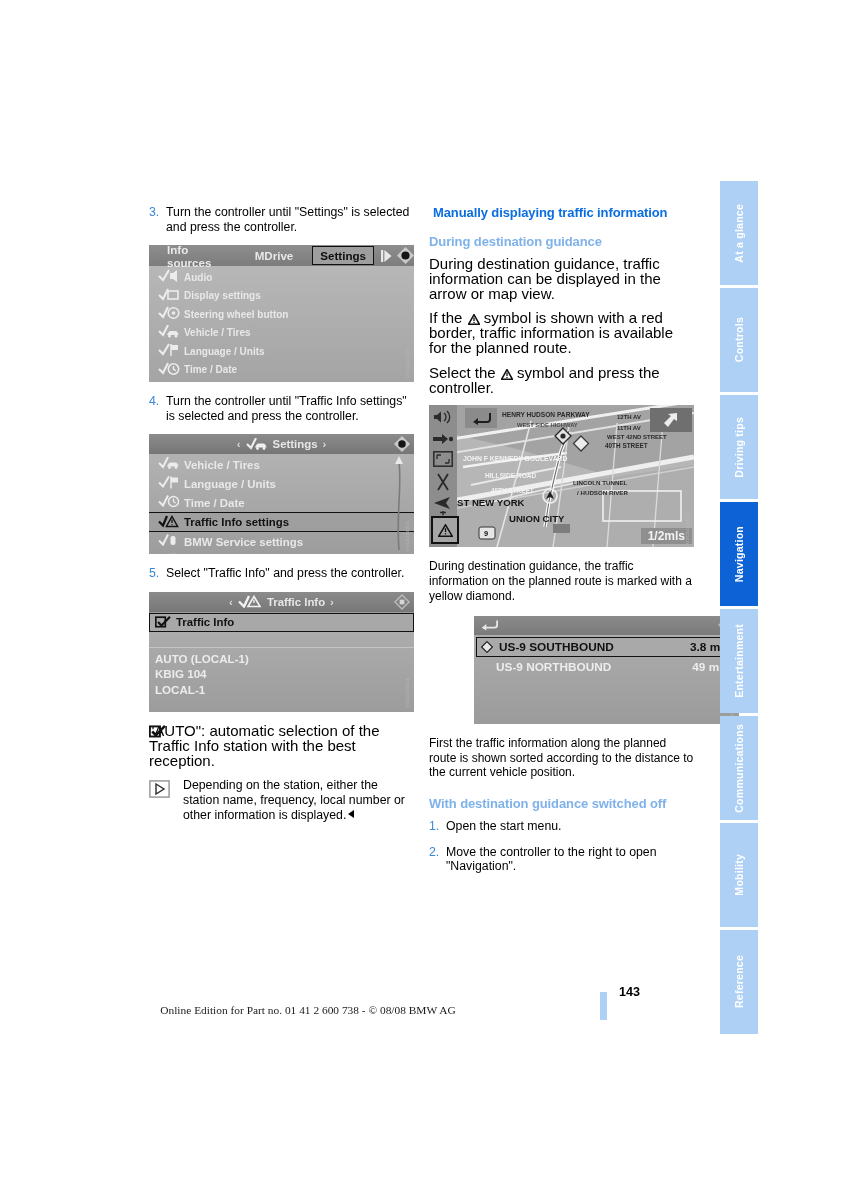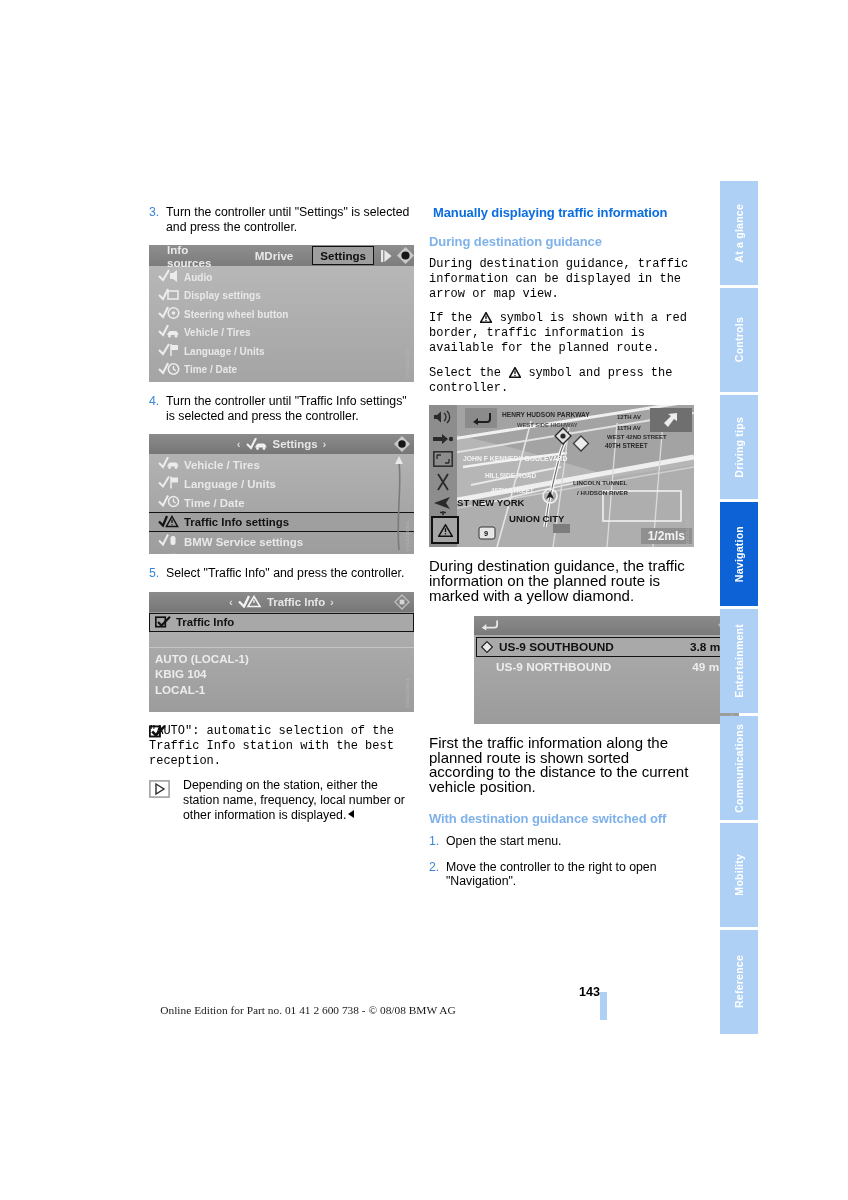--- a/index.html
+++ b/index.html
@@ -15,30 +15,30 @@
 
   
   .col{position:absolute;top:205px;width:265px;}
   .col-left{left:149px;}
   .col-right{left:429px;}
 
   
   .step{display:flex;margin-bottom:11px;font-size:12.3px;line-height:14.6px;color:#000;}
   .step .num{color:#3b86d6;width:17px;flex:none;font-size:12.3px;}
   .step .txt{flex:1;}
-  p.body{margin:0 0 10px 0;font-size:12px;line-height:14.8px;color:#000;font-family:Liberation Mono, monospace;}
+  p.body{margin:0 0 10px 0;font-size:15px;line-height:14.8px;color:#000;}
   h2.section{
     margin:0 0 14px 4px;font-size:13px;line-height:15px;color:#0b6ee0;font-weight:bold;
     letter-spacing:-0.1px;
   }
   h3.sub{
     margin:0 0 8px 0;font-size:13px;line-height:15px;color:#7fb2ea;font-weight:bold;
     letter-spacing:-0.1px;
   }
-  .cap{margin:8px 0 12px 0;font-size:15px;line-height:14.8px;color:#000;}
+  .cap{margin:8px 0 12px 0;font-size:12px;line-height:14.8px;color:#000;}
   .note{font-size:12.3px;line-height:14.8px;color:#000;margin:0 0 10px 0;}
   .hang{padding-left:32px;position:relative;}
   .hang .marker{position:absolute;left:0;top:1px;}
 
   
   .glyph-tri{
     display:inline-block;width:11px;height:10px;position:relative;vertical-align:-1px;margin:0 1px;
   }
   .glyph-tri svg{position:absolute;left:0;top:0;}
   .endmark{display:inline-block;width:0;height:0;border-top:4px solid transparent;
@@ -130,21 +130,21 @@
     display:flex;align-items:center;justify-content:center;
   }
   .tab span{
     writing-mode:vertical-rl;transform:rotate(180deg);
     font-size:10.6px;font-weight:bold;letter-spacing:.2px;white-space:nowrap;
   }
   .tab.active{background:#0d63d6;color:#ffffff;}
 
   
   .pagenum{
-    position:absolute;left:0;top:985px;width:600px;text-align:right;font-size:12.6px;font-weight:bold;color:#000;
+    position:absolute;left:0;top:985px;width:600px;text-align:right;font-size:12.6px;font-weight:bold;color:#000;padding-left:40px;
   }
   .footline{
     position:absolute;left:8px;top:1004px;width:600px;text-align:center;font-size:11.4px;color:#1a1a1a;font-family:Liberation Serif, serif;
   }
   .footbar{position:absolute;left:600px;top:992px;width:7px;height:28px;background:#aed0f5;}
 </style>
 </head>
 <body>
 
 <div class="page">

